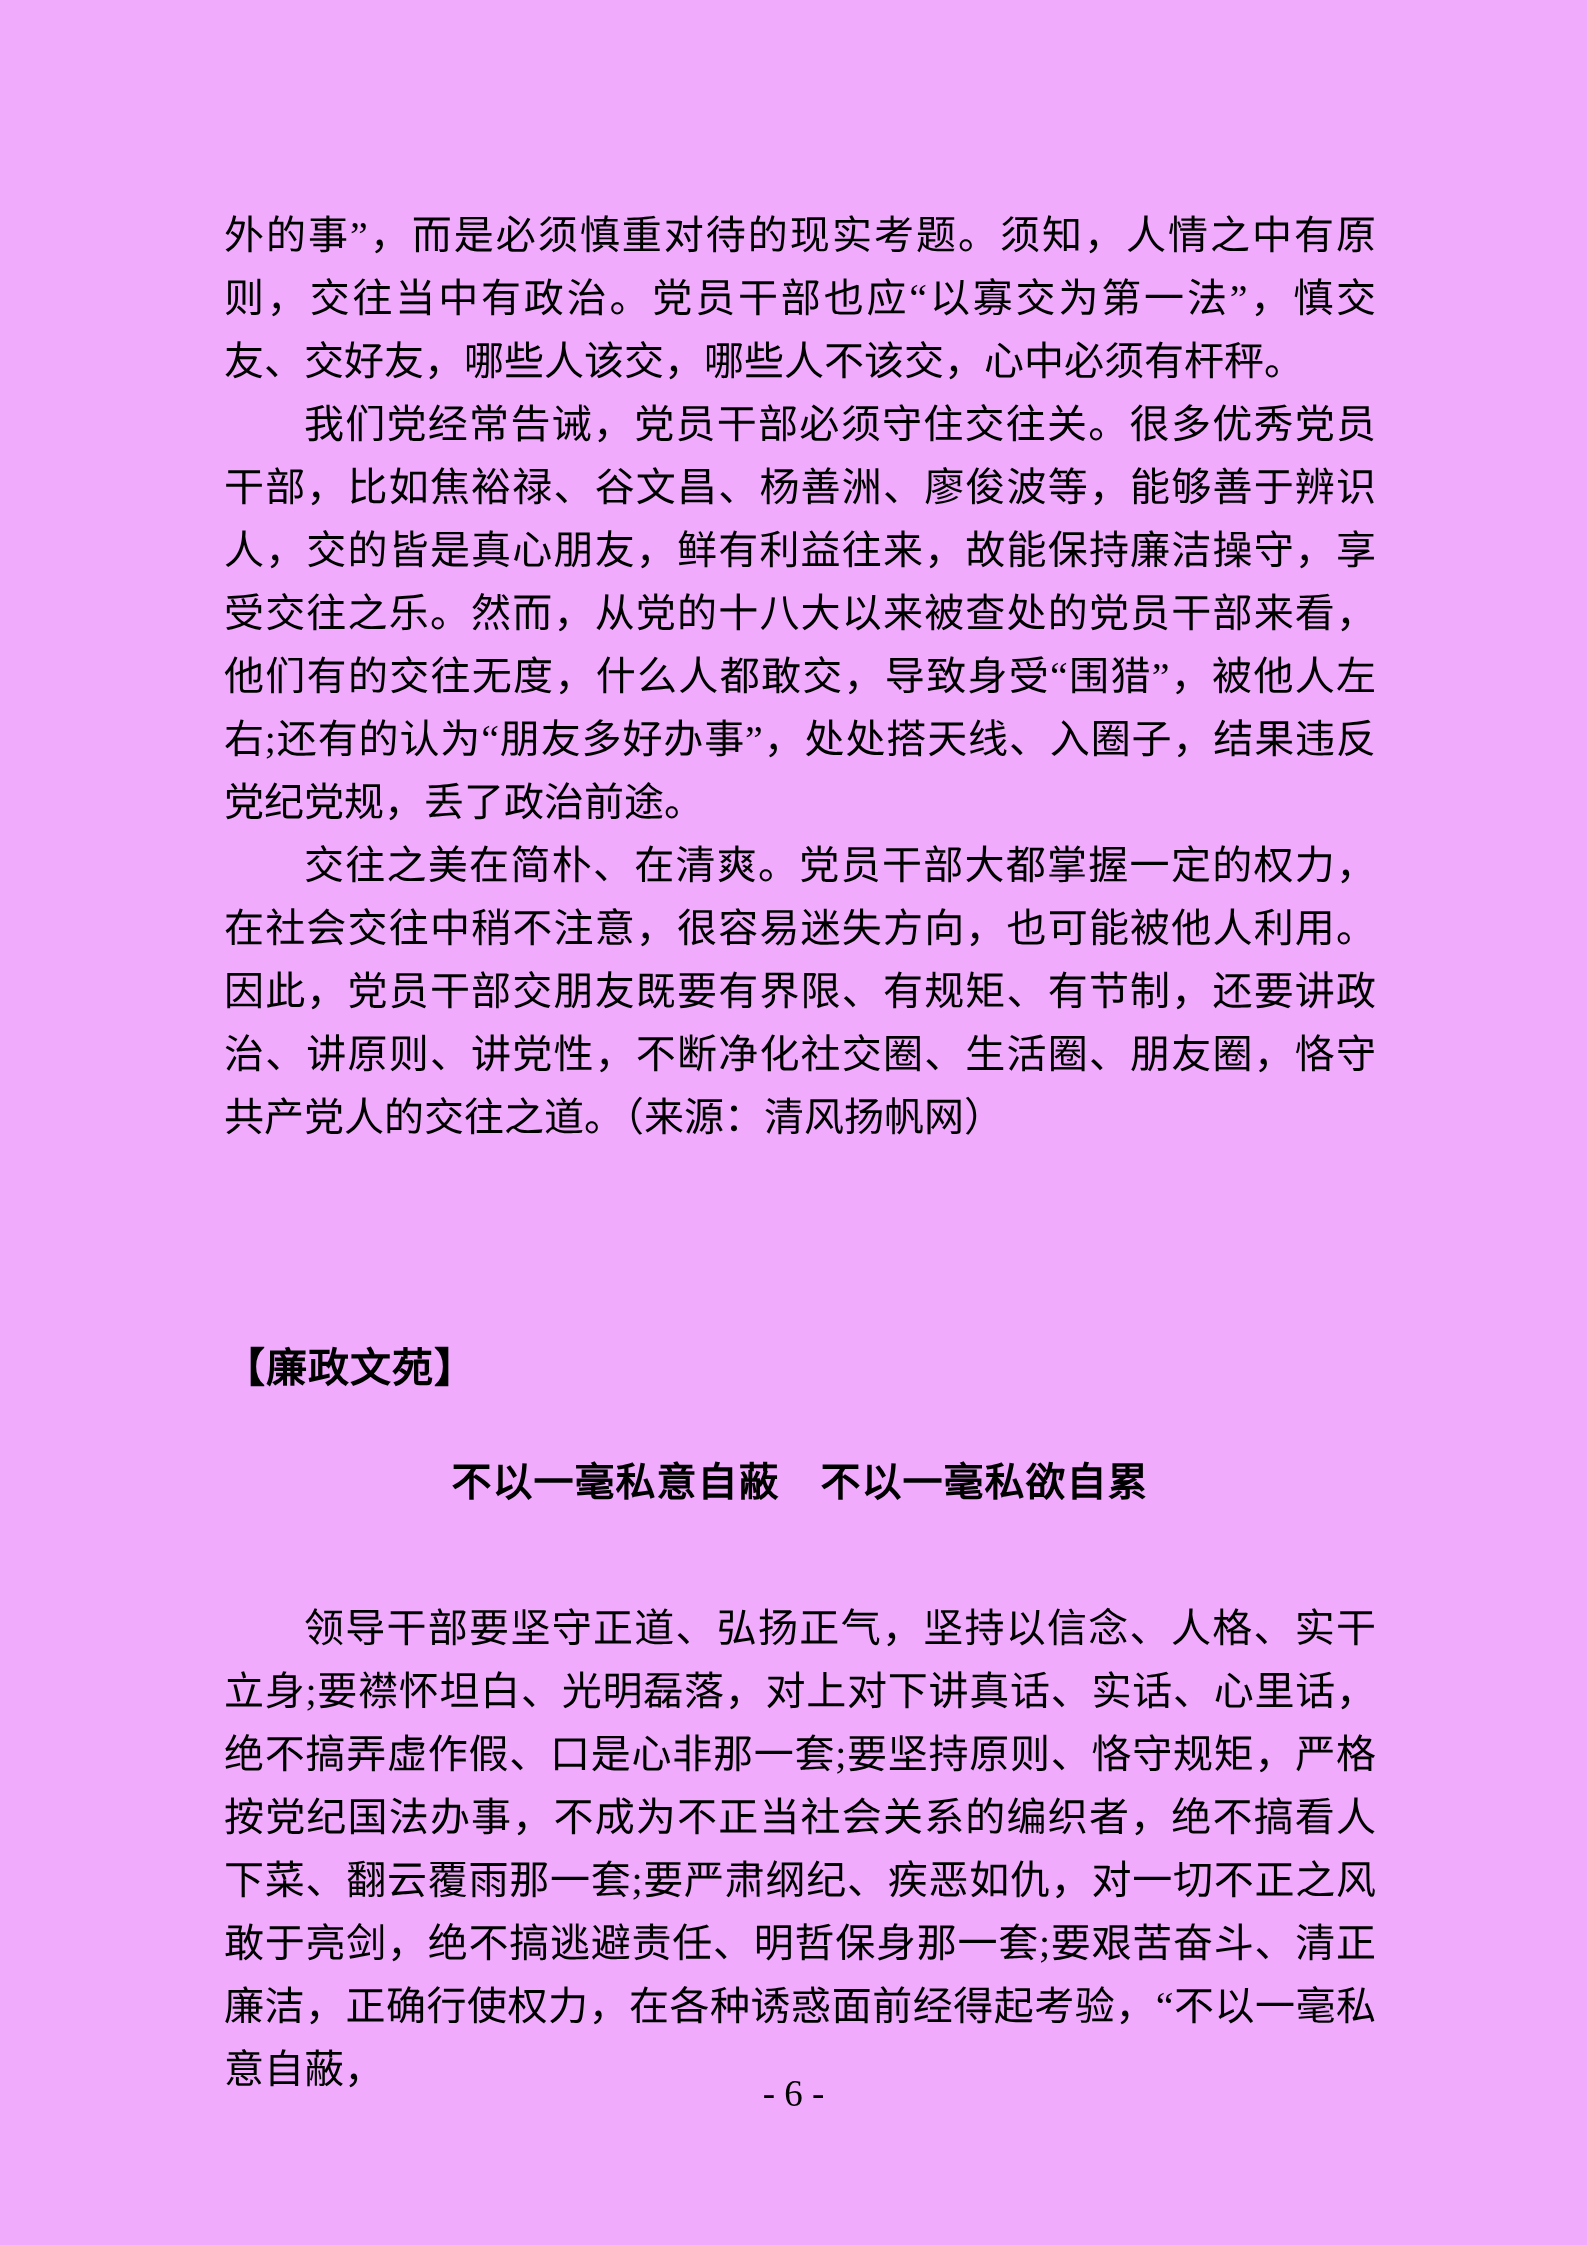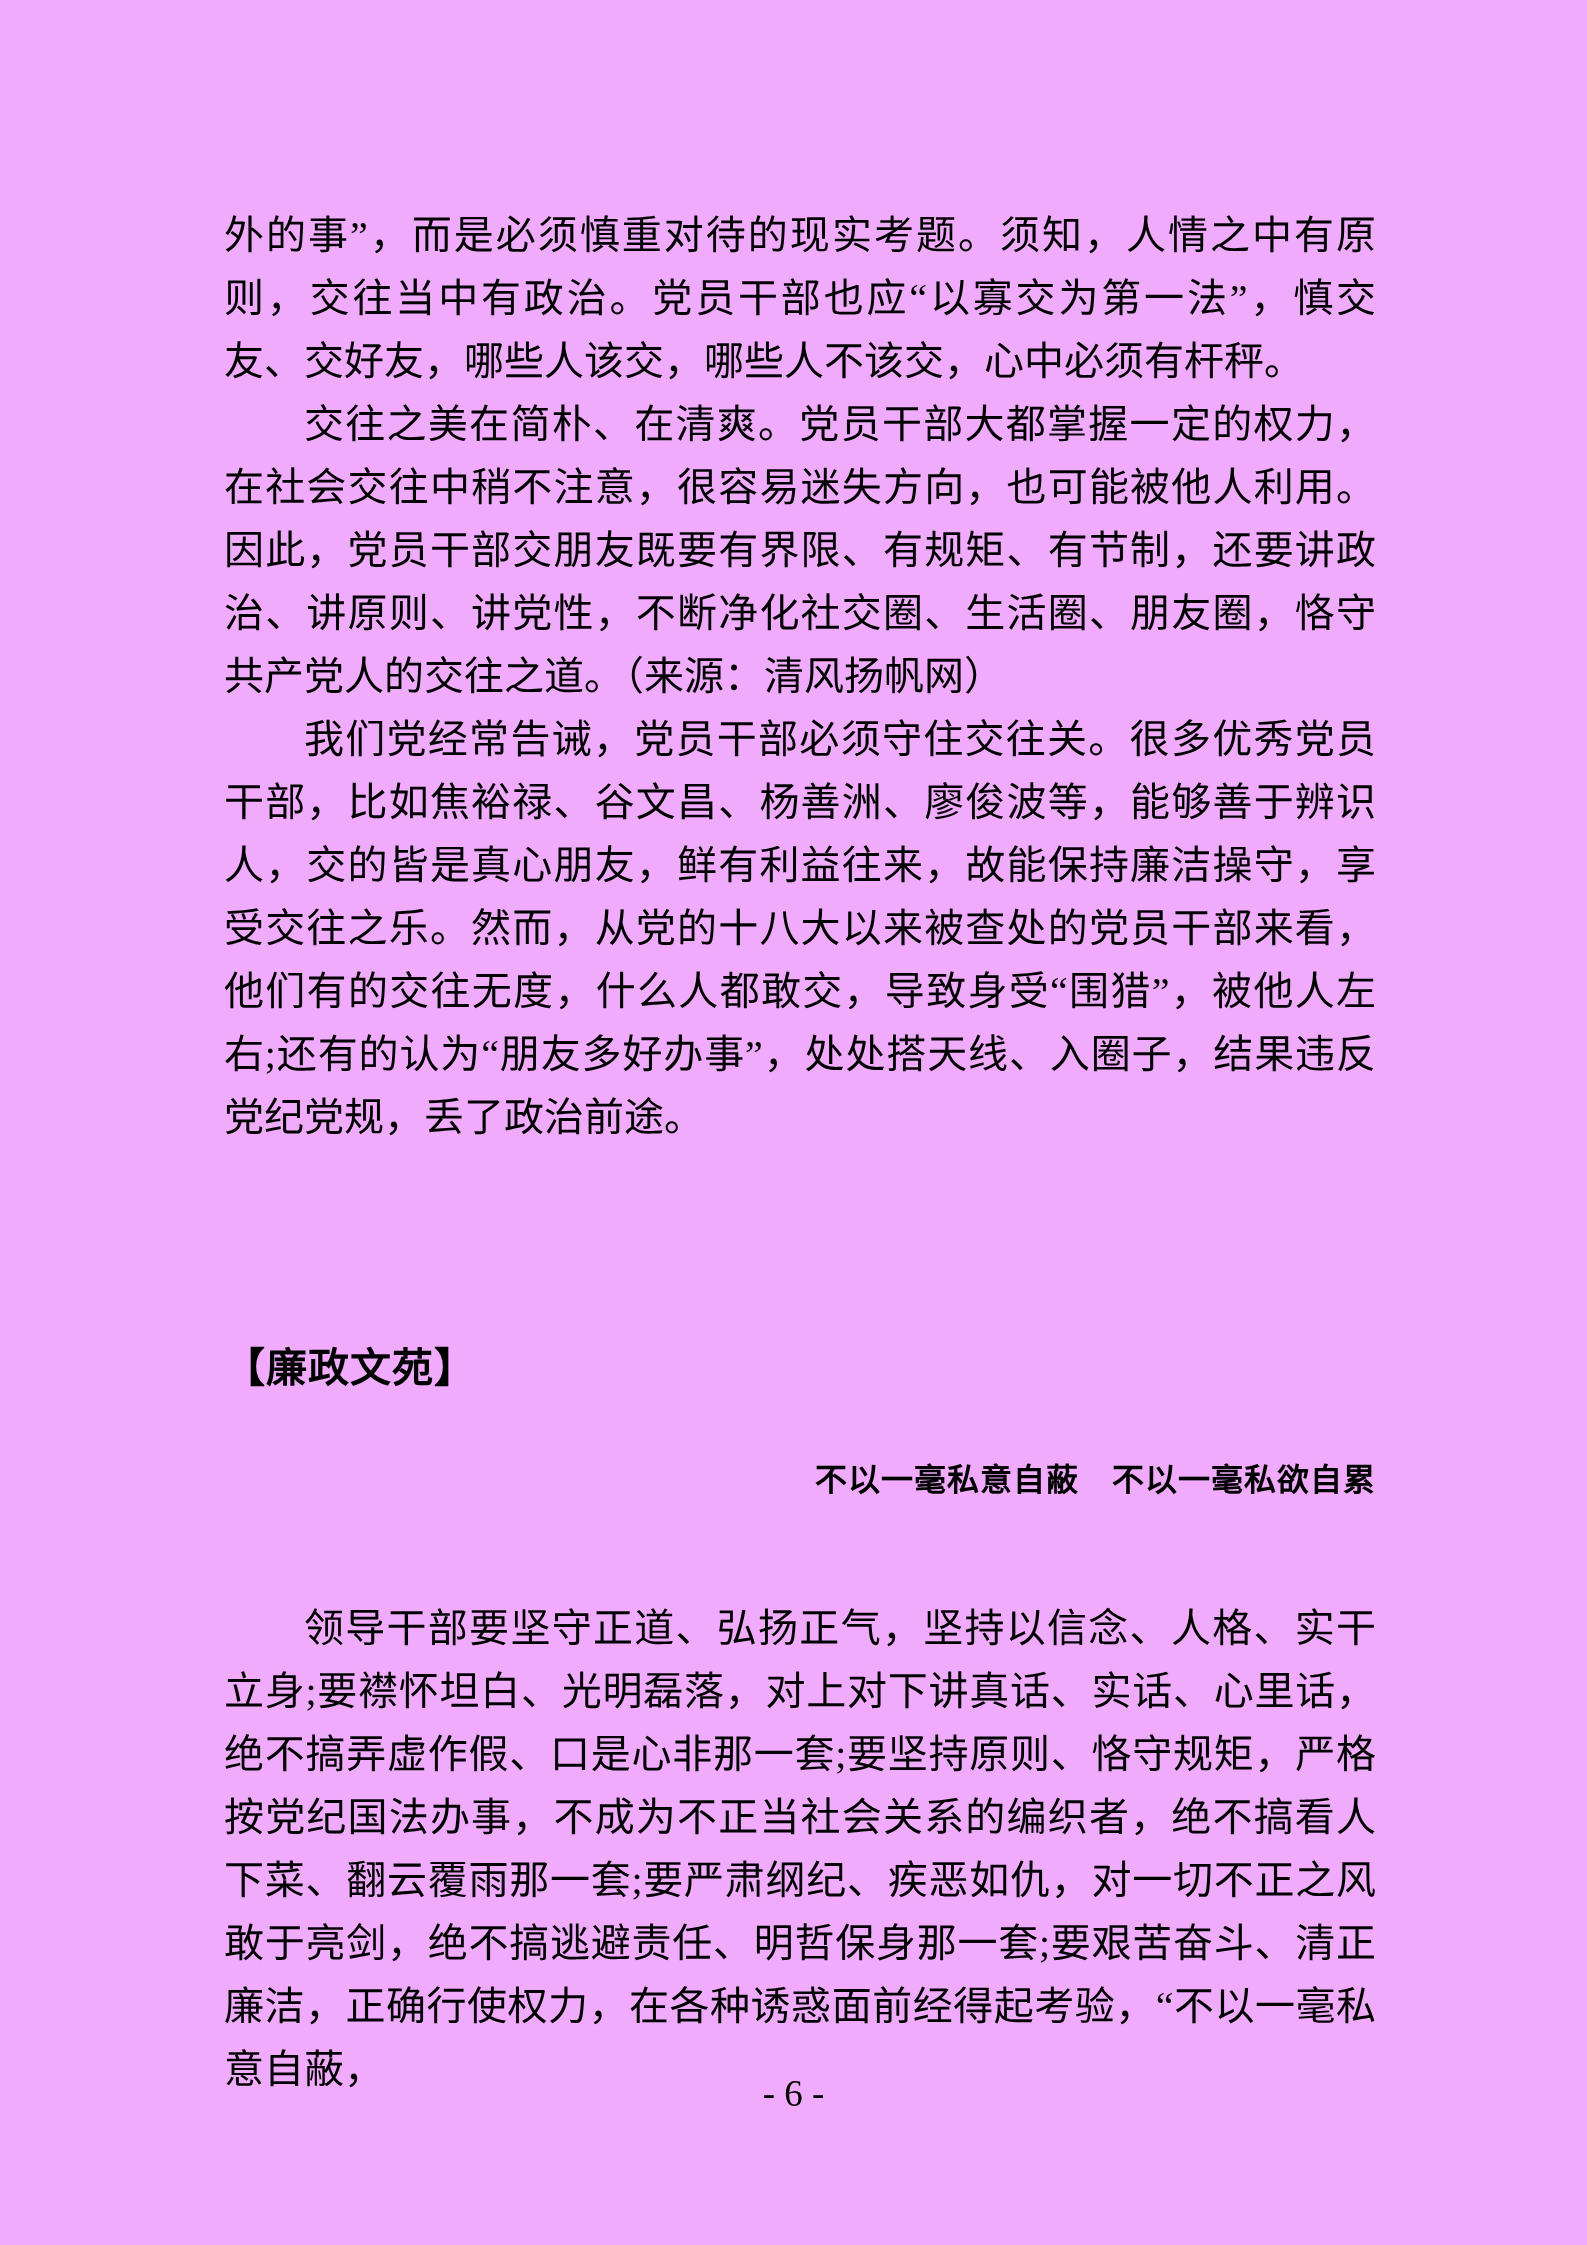--- a/index.html
+++ b/index.html
@@ -42,25 +42,25 @@
     margin-top: 196px;
     font-family: Liberation Sans, sans-serif;
     font-size: 41px;
     line-height: 46px;
     font-weight: 700;
     letter-spacing: 1px;
   }
   
   .article-title {
     margin: 64px 0 0 0;
-    font-family: Liberation Mono, monospace;
-    font-size: 32px;
+    font-family: Liberation Serif, serif;
+    font-size: 40px;
     line-height: 56px;
     font-weight: 700;
-    text-align: right;
+    text-align: center;
     letter-spacing: 1px;
   }
   .article2-body {
     margin-top: 86px;
   }
   .page-footer {
     position: absolute;
     left: 0;
     top: 2072px;
     width: 100%;
@@ -72,22 +72,22 @@
   }
 </style>
 </head>
 <body>
 
 <div class="page">
   <div class="content">
 
     <section>
       <p class="body-par no-indent">外的事”，而是必须慎重对待的现实考题。须知，人情之中有原则，交往当中有政治。党员干部也应“以寡交为第一法”，慎交友、交好友，哪些人该交，哪些人不该交，心中必须有杆秤。</p>
+      <p class="body-par">我们党经常告诫，党员干部必须守住交往关。很多优秀党员干部，比如焦裕禄、谷文昌、杨善洲、廖俊波等，能够善于辨识人，交的皆是真心朋友，鲜有利益往来，故能保持廉洁操守，享受交往之乐。然而，从党的十八大以来被查处的党员干部来看，他们有的交往无度，什么人都敢交，导致身受“围猎”，被他人左右;还有的认为“朋友多好办事”，处处搭天线、入圈子，结果违反党纪党规，丢了政治前途。</p>
       <p class="body-par">交往之美在简朴、在清爽。党员干部大都掌握一定的权力，在社会交往中稍不注意，很容易迷失方向，也可能被他人利用。因此，党员干部交朋友既要有界限、有规矩、有节制，还要讲政治、讲原则、讲党性，不断净化社交圈、生活圈、朋友圈，恪守共产党人的交往之道。（来源：清风扬帆网）</p>
-      <p class="body-par">我们党经常告诫，党员干部必须守住交往关。很多优秀党员干部，比如焦裕禄、谷文昌、杨善洲、廖俊波等，能够善于辨识人，交的皆是真心朋友，鲜有利益往来，故能保持廉洁操守，享受交往之乐。然而，从党的十八大以来被查处的党员干部来看，他们有的交往无度，什么人都敢交，导致身受“围猎”，被他人左右;还有的认为“朋友多好办事”，处处搭天线、入圈子，结果违反党纪党规，丢了政治前途。</p>
     </section>
 
     <div class="section-label">【廉政文苑】</div>
 
     <h1 class="article-title">不以一毫私意自蔽　不以一毫私欲自累</h1>
 
     <section class="article2-body">
       <p class="body-par">领导干部要坚守正道、弘扬正气，坚持以信念、人格、实干立身;要襟怀坦白、光明磊落，对上对下讲真话、实话、心里话，绝不搞弄虚作假、口是心非那一套;要坚持原则、恪守规矩，严格按党纪国法办事，不成为不正当社会关系的编织者，绝不搞看人下菜、翻云覆雨那一套;要严肃纲纪、疾恶如仇，对一切不正之风敢于亮剑，绝不搞逃避责任、明哲保身那一套;要艰苦奋斗、清正廉洁，正确行使权力，在各种诱惑面前经得起考验，“不以一毫私意自蔽，</p>
     </section>
 

